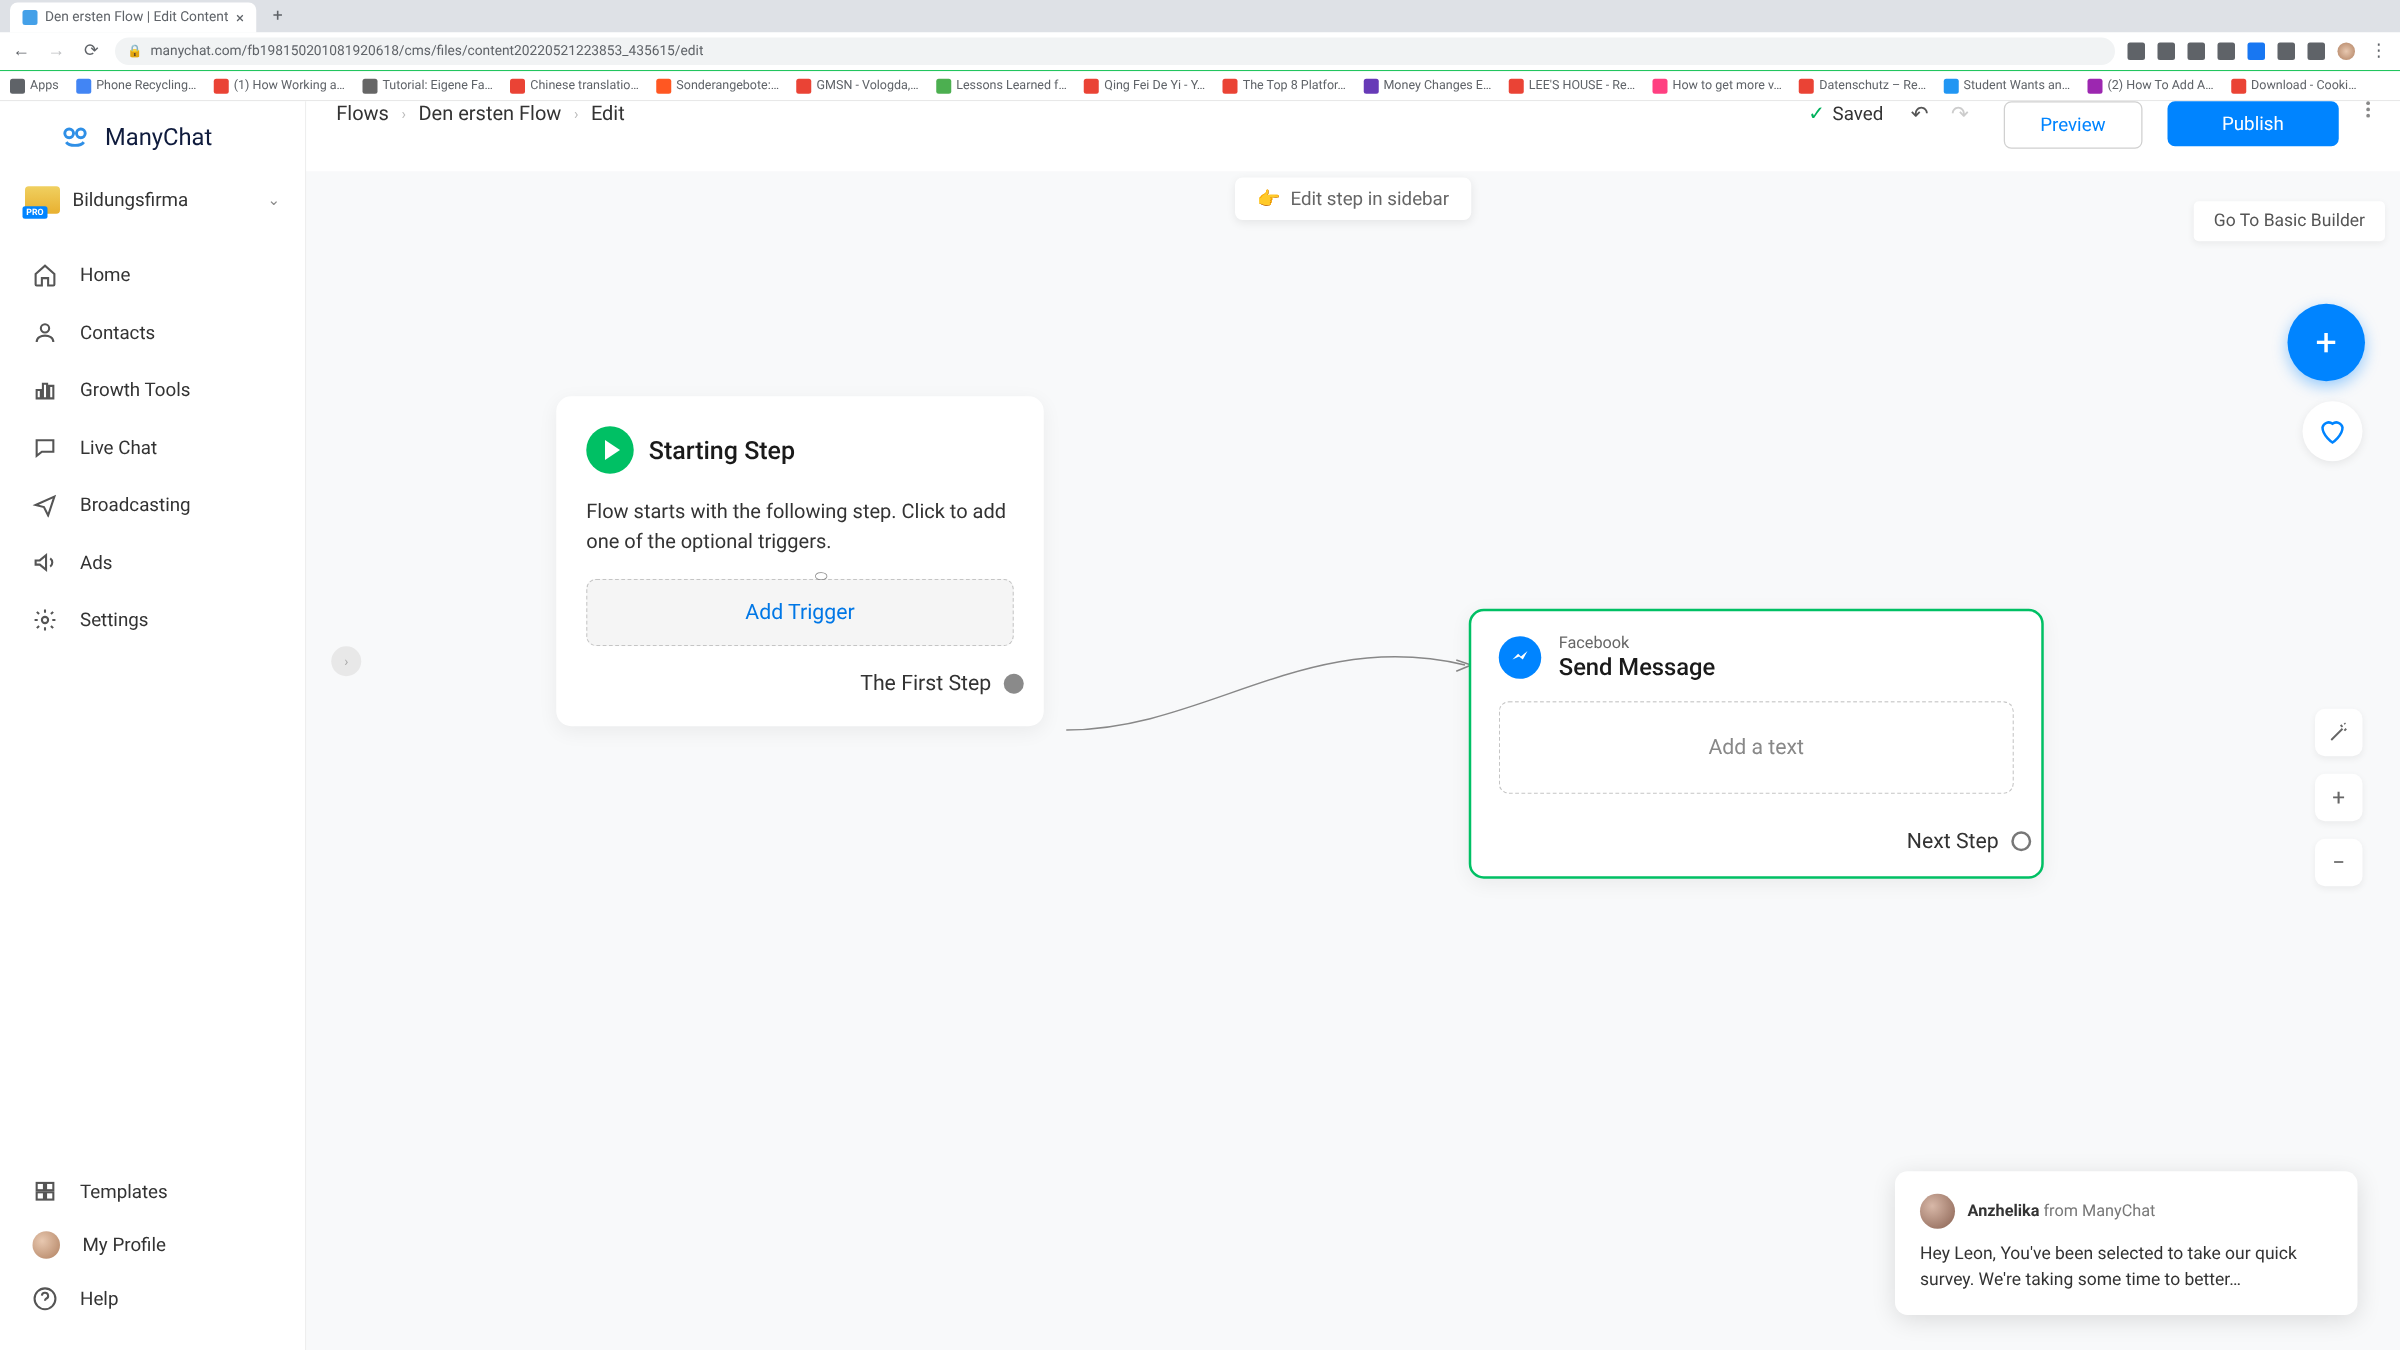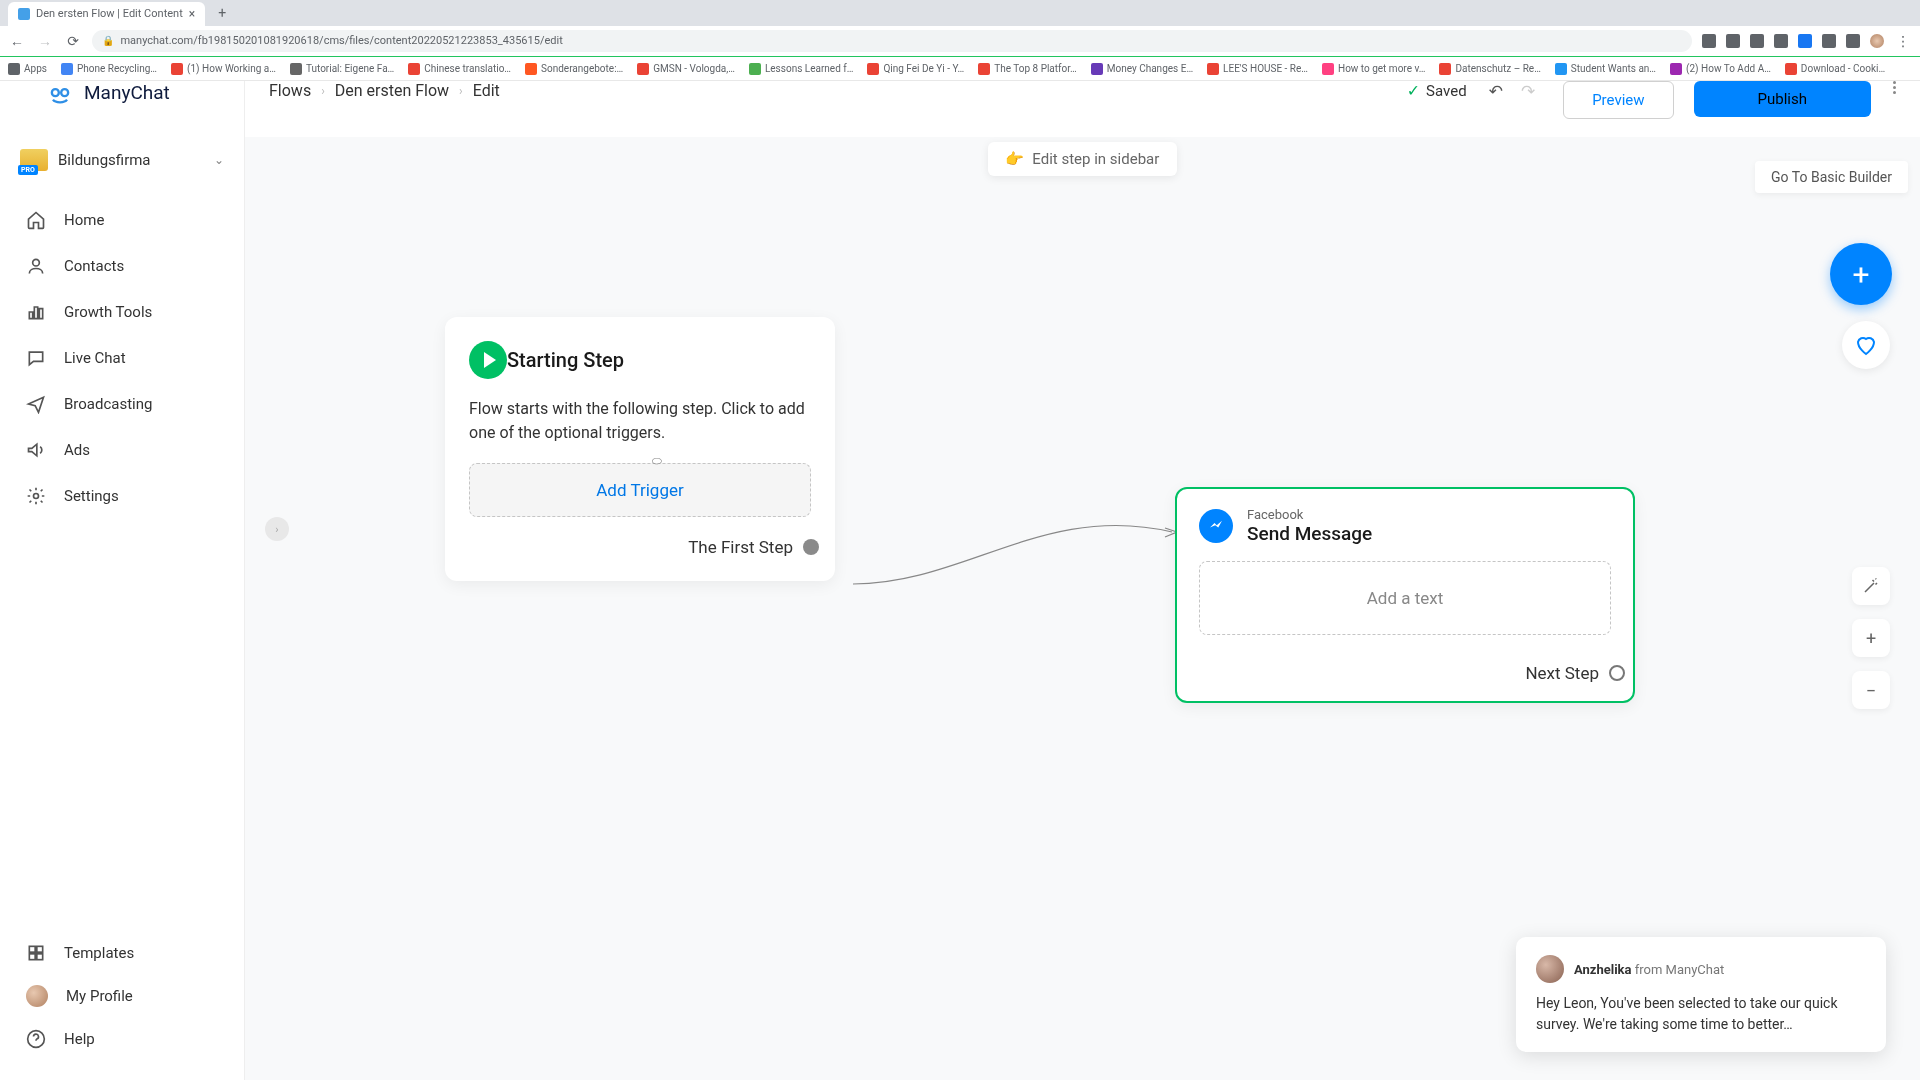--- a/index.html
+++ b/index.html
@@ -17,21 +17,21 @@
     .ext-icons { display: flex; gap: 10px; align-items: center; }
     .ext-icon { width: 14px; height: 14px; background: #5f6368; border-radius: 2px; }
     .ext-icon.round { border-radius: 50%; }
     .bookmarks { height: 24px; background: #fff; border-bottom: 1px solid #e8e8e8; display: flex; align-items: center; padding: 0 8px; gap: 14px; font-size: 10px; color: #5f6368; text-align: right; }
     .bm { display: flex; align-items: center; gap: 4px; cursor: pointer; white-space: nowrap; }
     .bm-ico { width: 12px; height: 12px; border-radius: 2px; flex-shrink: 0; }
 
     
     .app { position: absolute; top: 81px; left: 0; right: 0; bottom: 0; display: flex; }
     .sidebar { width: 245px; background: #fff; display: flex; flex-direction: column; border-right: 1px solid #eee; }
-    .logo-row { height: 56px; display: flex; padding-left: 46px; gap: 10px; }
+    .logo-row { height: 56px; display: flex; align-items: center; padding-left: 46px; gap: 10px; }
     .logo-mark { width: 28px; height: 28px; color: #2f8fe6; }
     .logo-text { font-size: 19px; color: #0f1b3d; font-weight: 400; }
     .workspace { padding: 12px 20px; display: flex; align-items: center; gap: 10px; cursor: pointer; }
     .ws-ico { width: 28px; height: 22px; background: linear-gradient(#f0d060,#e8b030); border-radius: 3px; position: relative; }
     .ws-badge { position: absolute; left: -2px; bottom: -4px; background: #0084ff; color: #fff; font-size: 7px; font-weight: 700; padding: 1px 3px; border-radius: 2px; }
     .ws-name { font-size: 15px; color: #333; }
     .ws-chevron { margin-left: auto; color: #888; font-size: 12px; }
     .nav-list { padding: 14px 0; flex: 1; }
     .nav-item { display: flex; align-items: center; gap: 18px; padding: 13px 26px; font-size: 15px; color: #333; cursor: pointer; }
     .nav-item.active { color: #00b15c; }
@@ -46,37 +46,37 @@
     .crumbs { display: flex; align-items: center; gap: 10px; font-size: 16px; color: #333; }
     .crumb-sep { color: #bbb; font-size: 12px; }
     .crumb-link { cursor: pointer; }
     .spacer { flex: 1; }
     .saved { display: flex; align-items: center; gap: 6px; font-size: 15px; color: #333; margin-right: 14px; }
     .check { color: #00b15c; font-size: 16px; }
     .undo-redo { display: flex; gap: 18px; margin-right: 20px; }
     .undo { color: #555; font-size: 17px; cursor: pointer; }
     .redo { color: #ccc; font-size: 17px; }
     .btn-preview { padding: 9px 28px; border: 1px solid #d0d0d0; border-radius: 6px; background: #fff; color: #0084ff; font-size: 15px; cursor: pointer; margin-right: 12px; }
-    .btn-publish { padding: 9px 64px; border: none; border-radius: 6px; background: #0084ff; color: #000000; font-size: 15px; cursor: pointer; }
+    .btn-publish { padding: 9px 44px; border: none; border-radius: 6px; background: #0084ff; color: #ffffff; font-size: 15px; cursor: pointer; }
     .kebab { margin-left: 14px; color: #888; font-size: 16px; cursor: pointer; display: flex; flex-direction: column; gap: 2px; align-items: center; }
     .kebab span { width: 3px; height: 3px; background: #888; border-radius: 50%; }
 
     
     .canvas-bar { position: absolute; top: 56px; left: 0; right: 0; height: 44px; display: flex; align-items: center; justify-content: center; }
     .edit-hint { background: #fff; padding: 8px 18px; border-radius: 6px; box-shadow: 0 2px 8px rgba(0,0,0,0.08); font-size: 15px; color: #666; display: flex; align-items: center; gap: 8px; }
     .basic-builder { position: absolute; right: 12px; top: 24px; background: #fff; padding: 8px 16px; border-radius: 4px; box-shadow: 0 2px 6px rgba(0,0,0,0.06); font-size: 14px; color: #555; cursor: pointer; }
 
     
     .canvas { position: absolute; top: 56px; left: 0; right: 0; bottom: 0; }
     .slide-hint { position: absolute; left: 20px; top: 380px; width: 24px; height: 24px; background: #e8e8e8; border-radius: 50%; color: #aaa; display: flex; align-items: center; justify-content: center; font-size: 11px; }
 
     
     .card { position: absolute; background: #fff; border-radius: 12px; box-shadow: 0 4px 16px rgba(0,0,0,0.06); }
     .card-start { left: 200px; top: 180px; width: 390px; padding: 24px; }
-    .card-head { display: flex; align-items: center; gap: 0; margin-bottom: 18px; }
+    .card-head { display: flex; align-items: center; gap: 12px; margin-bottom: 18px; }
     .play-ico { width: 38px; height: 38px; background: #00c064; border-radius: 50%; display: flex; align-items: center; justify-content: center; }
     .play-tri { width: 0; height: 0; border-left: 12px solid #fff; border-top: 8px solid transparent; border-bottom: 8px solid transparent; margin-left: 3px; }
     .card-title { font-size: 20px; font-weight: 500; color: #1a1a1a; }
     .card-desc { font-size: 16px; color: #333; line-height: 1.5; margin-bottom: 18px; }
     .add-trigger { width: 100%; border: 1.5px dashed #c5c5c5; background: #f5f5f5; border-radius: 8px; padding: 16px; font-size: 17px; color: #0077e6; text-align: center; cursor: pointer; position: relative; }
     .cursor-ico { position: absolute; right: 148px; top: -10px; font-size: 12px; color: #888; }
     .first-step-row { display: flex; align-items: center; justify-content: flex-end; gap: 10px; margin-top: 20px; }
     .first-step-label { font-size: 17px; color: #333; }
     .step-dot { width: 16px; height: 16px; background: #8a8a8a; border-radius: 50%; margin-right: -8px; position: relative; z-index: 2; }
 

